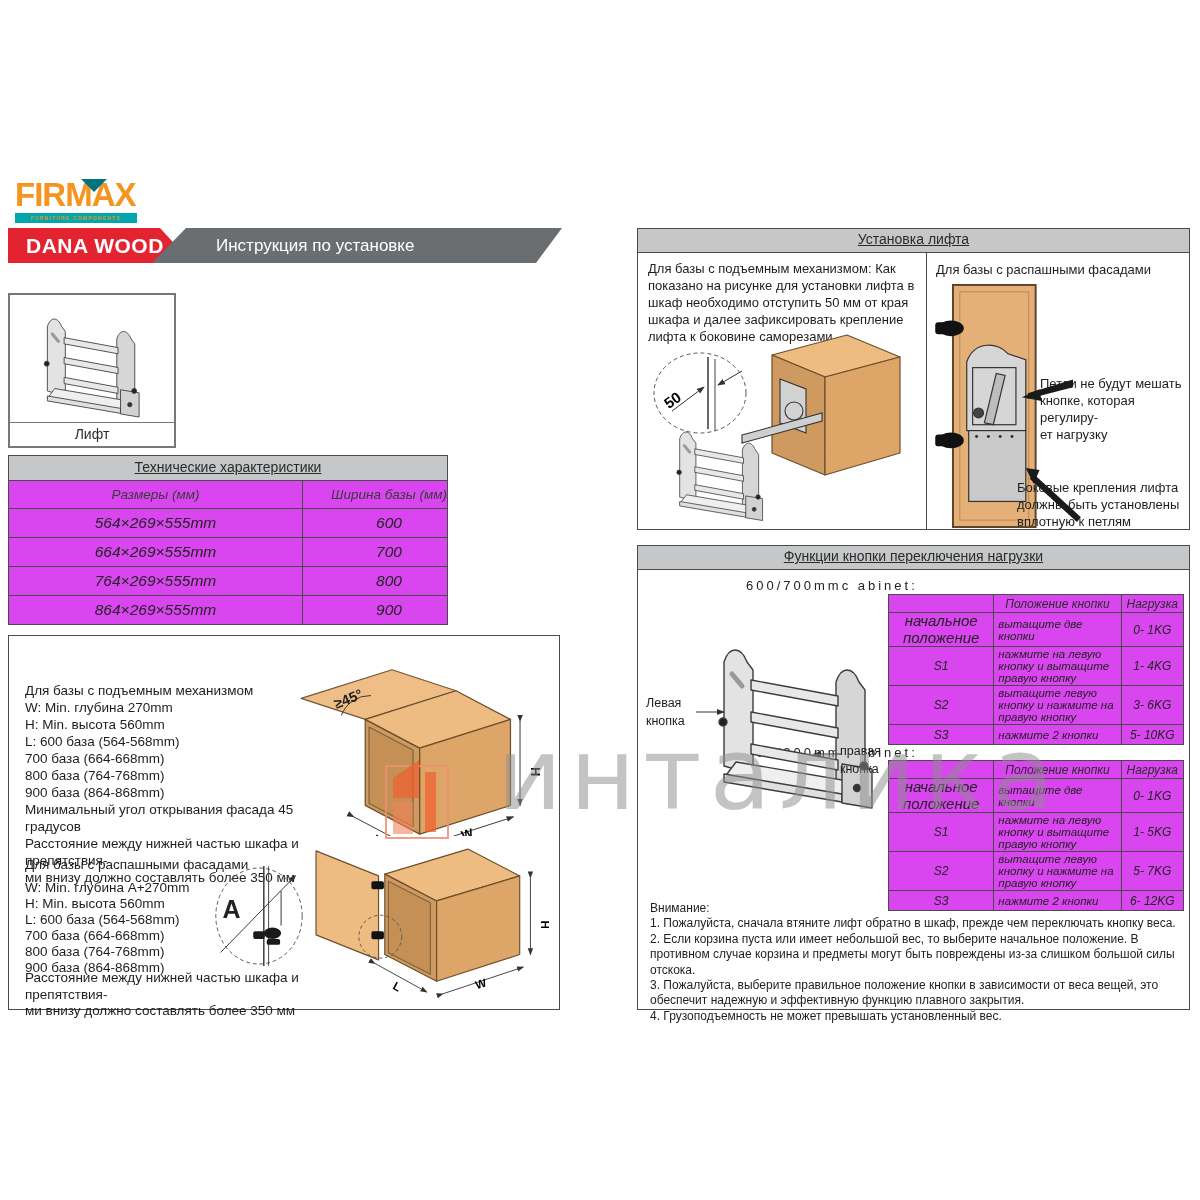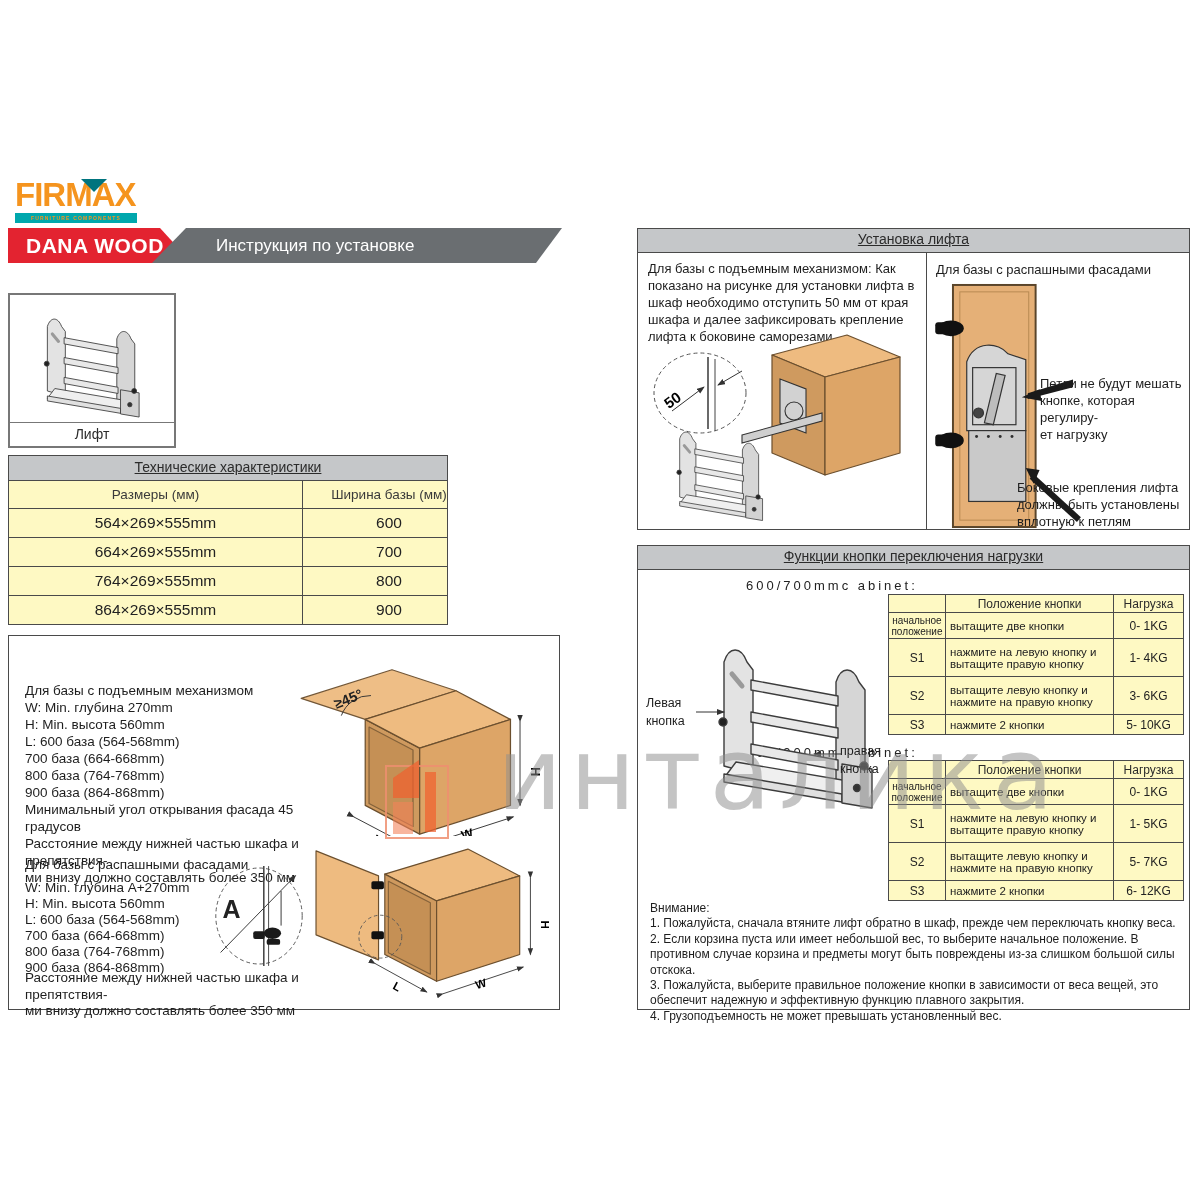--- a/index.html
+++ b/index.html
@@ -24,21 +24,21 @@
 
   .thumb-box { left:8px; top:293px; width:168px; height:155px; border:2px solid #777; background:#fff; }
   .thumb-img { position:absolute; left:12px; top:3px; }
   .thumb-label { position:absolute; left:0; right:0; bottom:0; height:24px; border-top:1.5px solid #777;
                  text-align:center; font-size:14px; line-height:23px; }
 
   .bar-head { background:#c5c7c9; border:1.5px solid #4a4a4a; text-align:center; font-size:14px; color:#2b2b2b;text-decoration:underline; }
 
   .tech { left:8px; top:455px; width:440px; }
   .tech .bar-head { height:26px; line-height:23px; }
-  table.grid { border-collapse:collapse; width:100%; background:#fef9c3; }
+  table.grid { border-collapse:collapse; width:100%; background:#d946ef;font-style:italic; }
   table.grid td, table.grid th { border:1px solid #4a4a4a; font-weight:normal; }
   .tech table { border:1.5px solid #4a4a4a; margin-top:-1.5px; }
   .tech .hrow td { height:28px; text-align:center; font-size:13.5px; color:#3a3a3a; }
   .tech .drow td { height:29px; text-align:center; font-size:15.5px; color:#222; }
   .tech td.c2 { width:145px;padding-left:28px; }
 
   .panel { border:1.5px solid #4a4a4a; background:#fff; }
   .panel .bar-head { position:absolute; left:0; right:0; top:0; height:24px; line-height:21px;
                      border:none; border-bottom:1.5px solid #4a4a4a; }
 
@@ -47,21 +47,21 @@
 
   .install { left:637px; top:228px; width:553px; height:302px; }
   .install .divider { position:absolute; left:288px; top:24px; bottom:0; border-left:1.5px solid #4a4a4a; }
   .small-text { font-size:13px; line-height:17px; color:#1e1e1e; }
 
   .func { left:637px; top:545px; width:553px; height:465px; }
   .cab-caption { font-size:13px; letter-spacing:3px; color:#222; }
   .func table.grid { border:1.5px solid #333; }
   .func td { font-size:11.5px; color:#222; padding:1px 4px; }
   .func td.cc { text-align:center; font-size:12px; }
-  .func td.small { font-size:10px; text-align:center; line-height:1.1; padding:0 1px; }
+  .func td.small { font-size:15px; text-align:center; line-height:1.1; padding:0 14px; }
   .func th { font-size:12px; text-align:center; }
   .func col.c1 { width:57px; } .func col.c2 { width:169px; } .func col.c3 { width:70px; }
   .btn-label { font-size:12.5px; line-height:1.45; color:#1e1e1e; }
   .warning { font-size:12px; line-height:15.4px; color:#1e1e1e; }
 
   .wm { left:383px; top:744px; z-index:30; opacity:.85; pointer-events:none; }
   .wm-text { position:absolute; left:82px; top:-28px; font-size:100px; font-weight:normal; letter-spacing:8px;
              color:rgba(142,142,142,.62); font-family:"DejaVu Sans","Liberation Sans",sans-serif;margin-left:32px; }
 
   svg text { font-family:"Liberation Sans","DejaVu Sans",sans-serif; }

